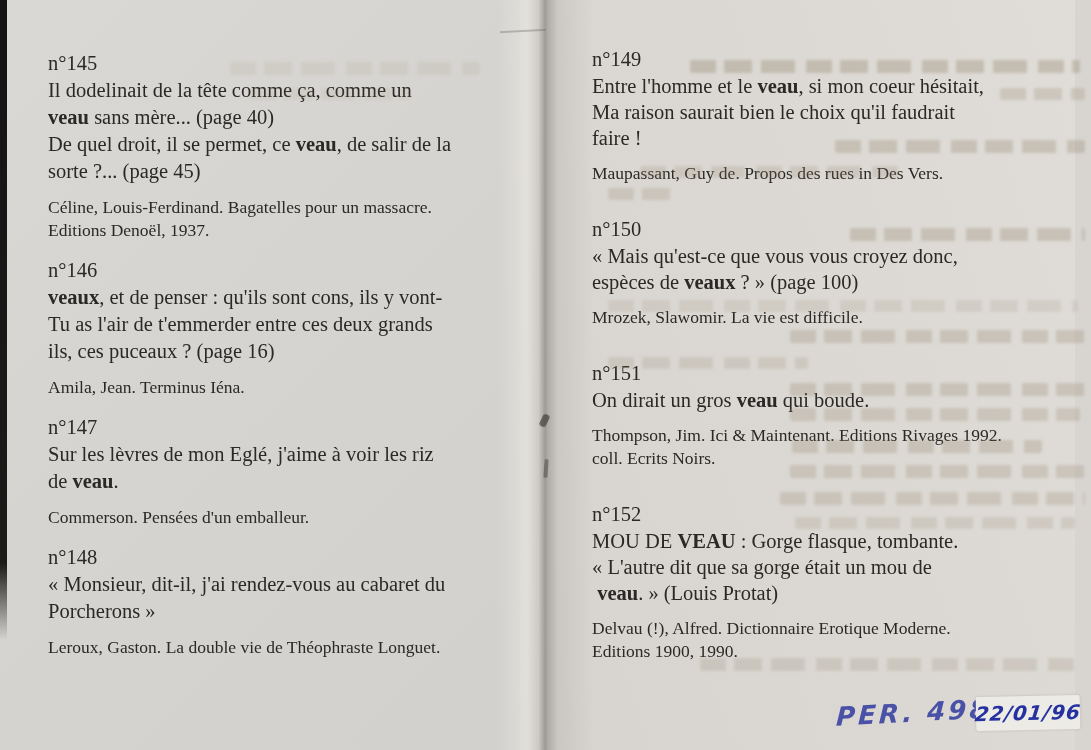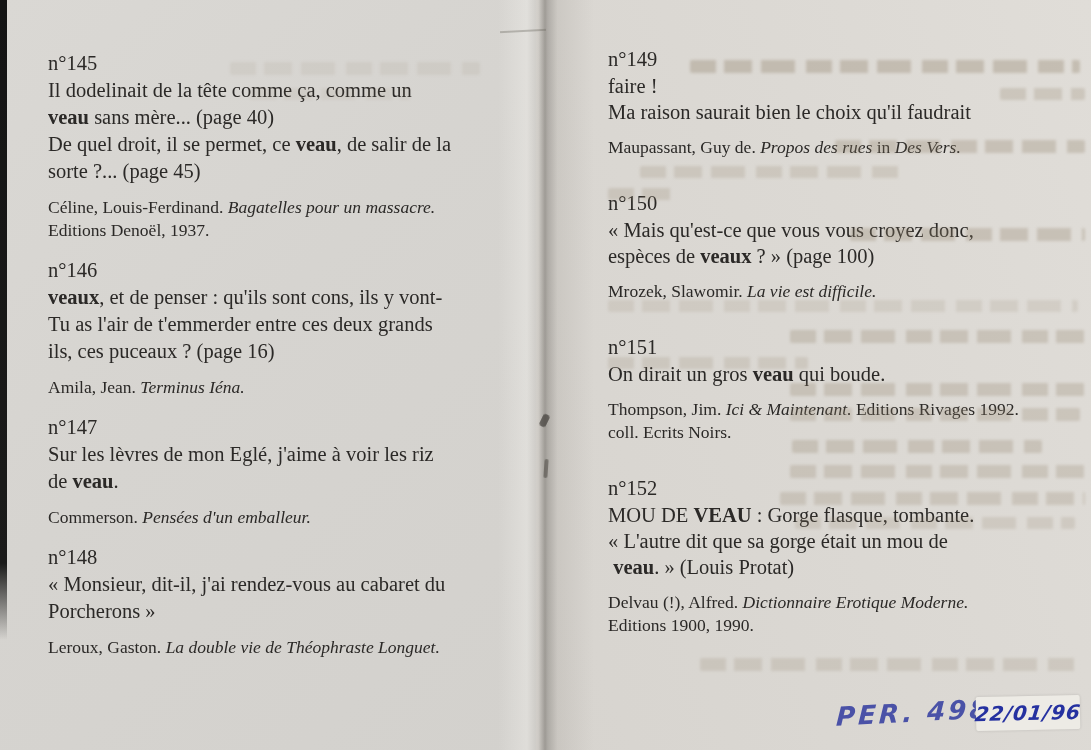--- a/index.html
+++ b/index.html
@@ -9,21 +9,21 @@
     font-family:"Liberation Serif", serif;
     color:#2b2927;
   }
   
   .page{position:absolute;top:0;height:750px;}
   .page-left{
     left:0;width:536px;
     background:linear-gradient(135deg,#dad8d4 0%,#d6d4d0 45%,#d3d1cd 100%);
   }
   .page-right{
-    left:536px;width:555px;
+    left:520px;width:555px;
     background:linear-gradient(250deg,#e0ddd8 0%,#dcd9d4 40%,#d7d4cf 100%);
   }
   
   .gutter{
     position:absolute;left:498px;top:0;width:96px;height:750px;pointer-events:none;
     background:linear-gradient(90deg,
       rgba(255,255,255,0) 0%,
       rgba(245,244,240,.35) 30%,
       rgba(120,114,106,.10) 42%,
       rgba(78,74,68,.42) 49%,
@@ -46,21 +46,21 @@
   .page-right .entries{padding:46px 0 0 72px;width:472px;}
   .entry{margin-bottom:15px;}
   .page-right .entry{margin-bottom:31px;}
   .num{font-size:20.5px;line-height:27px;}
   .quote{font-size:20.5px;}
   .qline{line-height:27px;white-space:pre-wrap;}
   .page-right .qline{line-height:26px;}
   .citation{margin-top:11px;font-size:17.5px;}
   .cline{line-height:23px;}
   .b{font-weight:bold;}
-  .i{font-style:italic;}
+  .i{}
   
   .ghost{
     position:absolute;pointer-events:none;border-radius:2px;
     background:repeating-linear-gradient(90deg,
       rgba(146,131,107,.55) 0 26px, rgba(146,131,107,0) 26px 34px,
       rgba(146,131,107,.55) 34px 62px, rgba(146,131,107,0) 62px 71px,
       rgba(146,131,107,.55) 71px 105px, rgba(146,131,107,0) 105px 116px);
     filter:blur(1.7px);
   }
   
@@ -133,22 +133,23 @@
           </div>
         </section>
       </div>
   </div>
 
   <div class="page page-right">
     <div class="entries">
         <section class="entry">
           <div class="num">n°149</div>
           <div class="quote">
+            <div class="qline"><span>Entre l'homme et le </span><span class="b ">veau</span><span>, si mon coeur hésitait,</span></div>
+            <div class="qline"><span>Ma raison saurait bien le choix qu'il faudrait</span></div>
             <div class="qline"><span>faire !</span></div>
-            <div class="qline"><span>Ma raison saurait bien le choix qu'il faudrait</span></div>
           </div>
           <div class="citation">
             <div class="cline"><span>Maupassant, Guy de. </span><span class="i">Propos des rues</span><span> in </span><span class="i">Des Vers.</span></div>
           </div>
         </section>
         <section class="entry">
           <div class="num">n°150</div>
           <div class="quote">
             <div class="qline"><span>« Mais qu'est-ce que vous vous croyez donc,</span></div>
             <div class="qline"><span>espèces de </span><span class="b ">veaux</span><span> ? » (page 100)</span></div>

